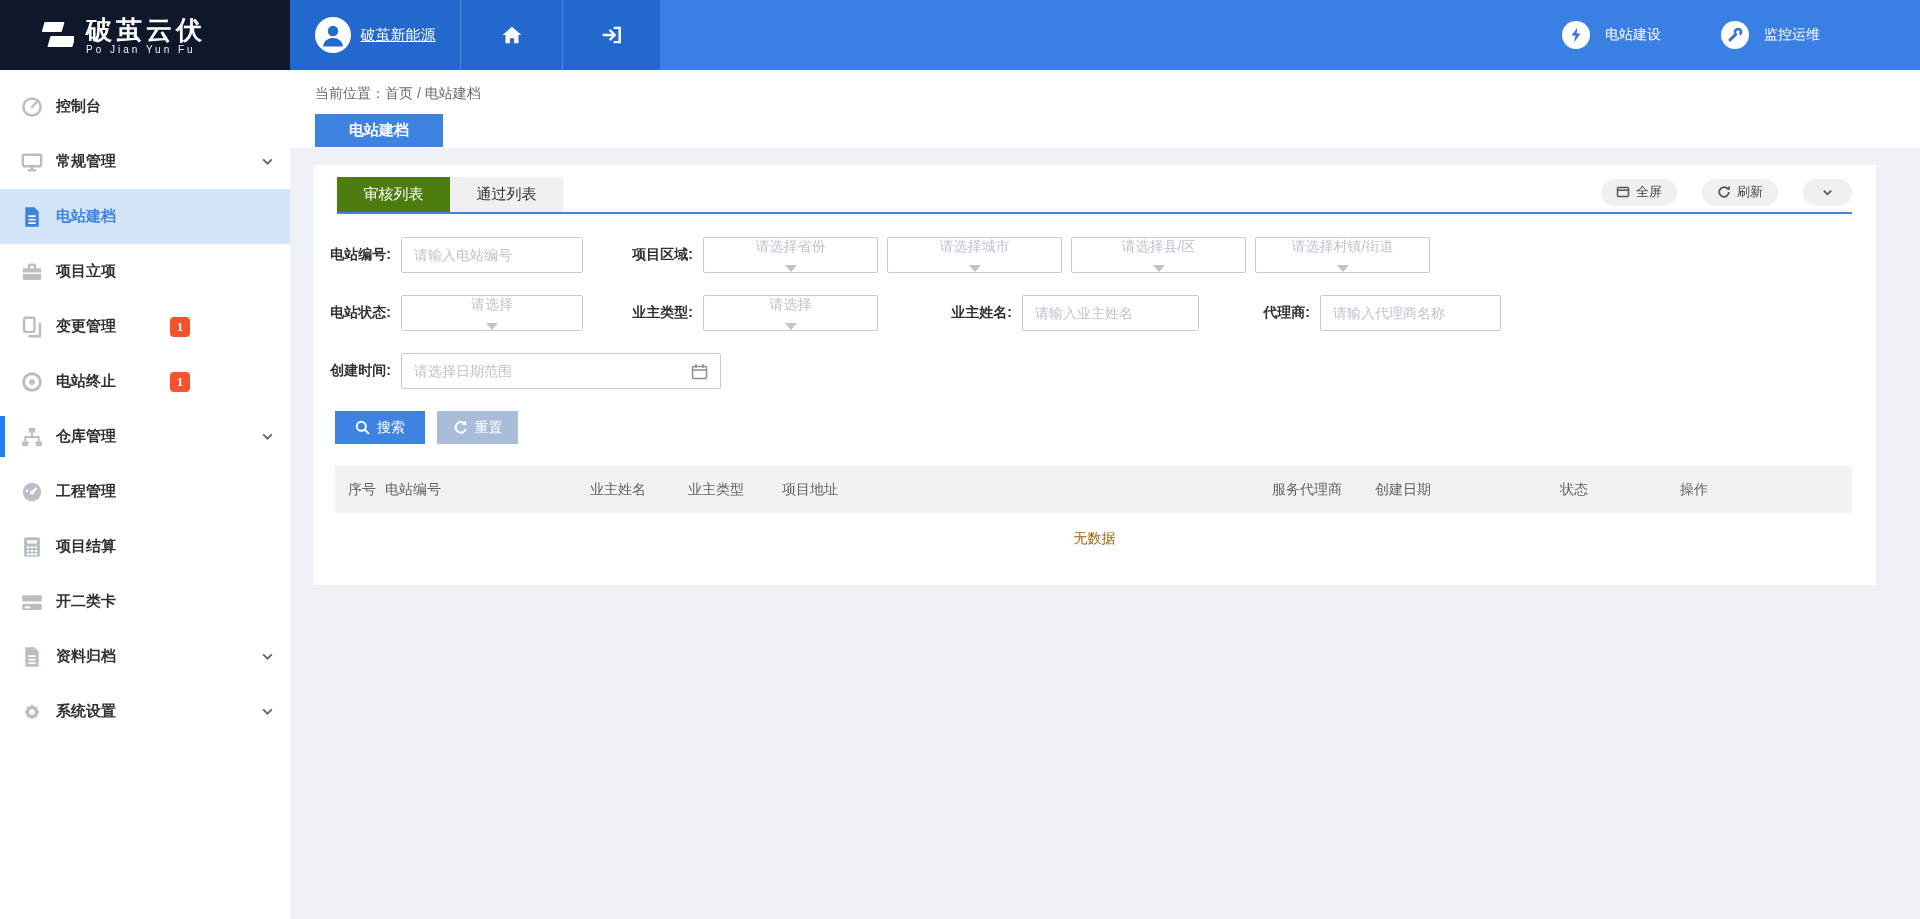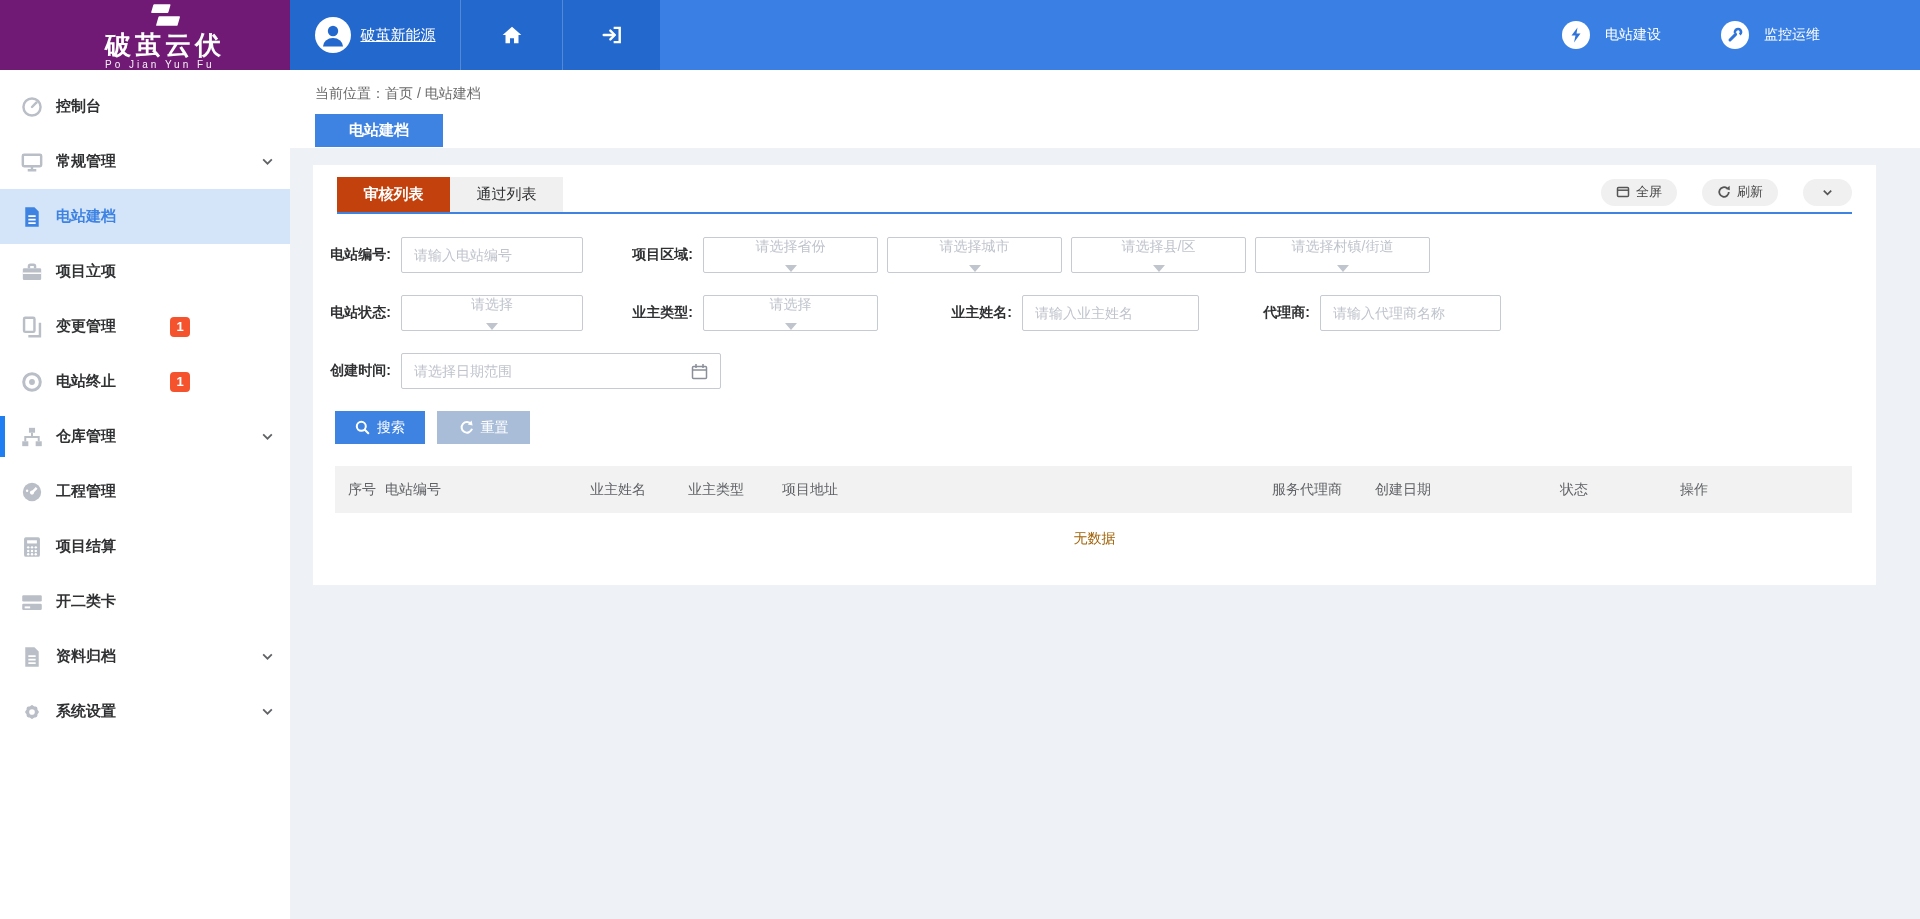--- a/index.html
+++ b/index.html
@@ -1,56 +1,56 @@
 <!DOCTYPE html>
 <html><head>
 <meta charset="utf-8">
 <style>
   * { margin:0; padding:0; box-sizing:border-box; }
   html,body { width:1920px; height:919px; overflow:hidden; }
   body { font-family:"Liberation Sans","DejaVu Sans",sans-serif; background:#eef1f6; color:#303133; }
 
   
   .header { height:70px; display:flex; }
-  .logo-sec { width:290px; background:#701a75; display:flex; align-items:center; padding-left:28px;flex-direction:column; }
+  .logo-sec { width:290px; background:#0f172a; display:flex; align-items:center; padding-left:28px; }
   .logo-txt { color:#fff; margin-left:12px; }
   .logo-title { font-size:26px; font-weight:700; letter-spacing:4px; line-height:28px; }
   .logo-sub { font-size:10px; letter-spacing:3px; opacity:.95; }
   .hsec { background:#2368cc; display:flex; align-items:center; justify-content:center; cursor:pointer; }
   .hsec.user { width:170px; gap:10px; }
   .hsec.bl { border-left:1px solid rgba(255,255,255,.22); }
   .hsec.home { width:102px; }
   .hsec.login { width:98px; }
   .husr { color:#fff; font-size:15px;text-decoration:underline; }
   .hfill { flex:1; background:#3a80e4; display:flex; align-items:center; justify-content:flex-end; gap:60px; padding-right:100px; }
   .hitem { display:flex; align-items:center; gap:15px; color:#fff; font-size:14px; cursor:pointer; }
   .hcircle { width:28px; height:28px; background:#fff; border-radius:50%; display:flex; align-items:center; justify-content:center; }
 
   
   .sidebar { position:absolute; left:0; top:70px; width:290px; height:849px; background:#fff; }
-  .smenu { list-style:none; padding-top:9px; }
+  .smenu { list-style:none; padding-top:9px;font-family:Liberation Serif, serif; }
   .sitem { height:55px; display:flex; align-items:center; padding:0 16px 0 20px; position:relative; cursor:pointer; }
   .sicon { width:24px; height:24px; margin-right:12px; display:flex; align-items:center; justify-content:center; flex:none; }
   .slabel { font-size:15px; font-weight:600; color:#303133; }
   .sitem.active { background:#d4e4f9; }
   .sitem.active .slabel { color:#3e83e2; }
   .badge { position:absolute; left:170px; top:50%; transform:translateY(-50%); min-width:20px; height:20px; background:#f5532e; border-radius:4px; color:#fff; font-size:13px; font-weight:700; display:flex; align-items:center; justify-content:center; }
   .chev { margin-left:auto; display:flex; }
   .sitem.marked::before { content:""; position:absolute; left:0; top:7px; bottom:7px; width:5px; background:#1f7ff2; }
 
   
   .content { margin-left:290px; height:849px; background:#eef1f6; }
   .topbar { background:#fff; height:78px; padding-left:25px; }
   .crumb { padding-top:14px; font-size:14px; color:#6a6a6a; line-height:19px; }
   .page-tab { margin-top:11px; width:128px; height:33px; background:#3e83e2; color:#fff; font-size:15px; font-weight:600; display:flex; align-items:center; justify-content:center; cursor:pointer; }
 
   .panel { margin:17px 44px 0 23px; background:#fff; height:420px; }
   .tabsrow { display:flex; align-items:center; margin:0 24px; padding-top:12px; border-bottom:2px solid #3e83e2; }
   .ltab { width:113px; height:35px; display:flex; align-items:center; justify-content:center; font-size:15px; cursor:pointer; }
-  .ltab.on { background:#c2410c; color:#fff; font-weight:700; }
+  .ltab.on { background:#4d7c0f; color:#fff; font-weight:400; }
   .ltab.off { background:#f0f0f0; color:#303133; }
   .tools { margin-left:auto; display:flex; align-items:center; gap:25px; padding-bottom:5px; }
   .pill { height:27px; border-radius:14px; background:#f0f0f0; display:flex; align-items:center; gap:6px; padding:0 15px; font-size:13px; color:#444; cursor:pointer; }
   .pill.sm { padding:0 18px; }
 
   .filters { margin-top:23px; }
   .frow { display:flex; align-items:center; margin-bottom:22px; }
   .flabel { font-size:14px; font-weight:700; color:#303133; text-align:right; padding-right:10px; flex:none; }
   .w1{width:88px;} .w2{width:120px;} .w3{width:135px;} .w4{width:121px;}
   .inp { height:36px; border:1px solid #c6cad2; border-radius:2px; background:#fff; font-size:14px; color:#606266; padding:0 12px; outline:none; font-family:inherit; }
@@ -58,21 +58,21 @@
   .sel { height:36px; border:1px solid #c6cad2; border-radius:2px; background:#fff; display:flex; align-items:center; justify-content:space-between; padding:0 12px; font-size:14px; color:#bfc3cc; cursor:pointer;flex-direction:column; }
   .caret { width:0; height:0; border-left:6px solid transparent; border-right:6px solid transparent; border-top:7px solid #c0c4cc; }
   .iw1{width:182px;} .iwsel{width:175px; margin-right:9px;} .iw3{width:177px;} .iw4{width:181px;}
   .datebox { width:320px; height:36px; border:1px solid #c6cad2; border-radius:2px; background:#fff; display:flex; align-items:center; padding:0 12px; cursor:pointer; }
   .datebox input { border:none; outline:none; flex:1; font-size:14px; color:#606266; font-family:inherit; }
   .datebox input::placeholder { color:#bfc3cc; }
 
   .btnrow { display:flex; gap:12px; margin:21px 0 0 22px; }
   .btn { height:33px; border:none; display:flex; align-items:center; justify-content:center; gap:7px; color:#fff; font-size:14px; cursor:pointer; font-family:inherit; }
   .btn.search { width:90px; background:#3e83e2; }
-  .btn.reset { width:93px; background:#a9bdd9;font-family:Liberation Serif, serif; }
+  .btn.reset { width:81px; background:#a9bdd9;font-family:Liberation Serif, serif; }
 
   .thead { margin:22px 24px 0 22px; height:47px; background:#f2f2f2; display:flex; align-items:center; padding-left:13px; font-size:14px; color:#606266; }
   .c1{width:37px;} .c2{width:205px;} .c3{width:98px;} .c4{width:94px;} .c5{width:490px;} .c6{width:103px;} .c7{width:185px;} .c8{width:120px;} .c9{flex:1;}
   .empty { text-align:center; padding-top:17px; font-size:14px; color:#a16207; }
 </style>
 </head>
 <body>
 
 <div class="header">
   <div class="logo-sec">

